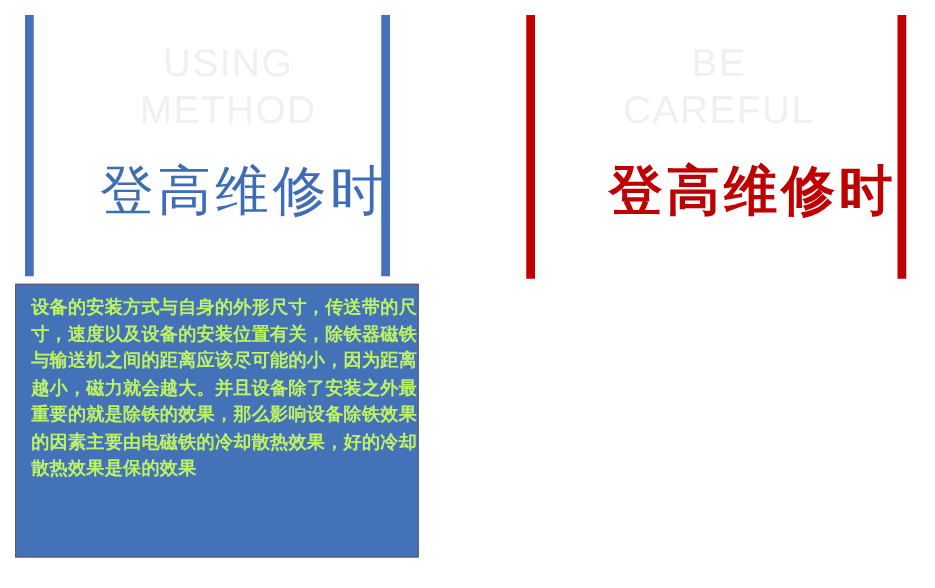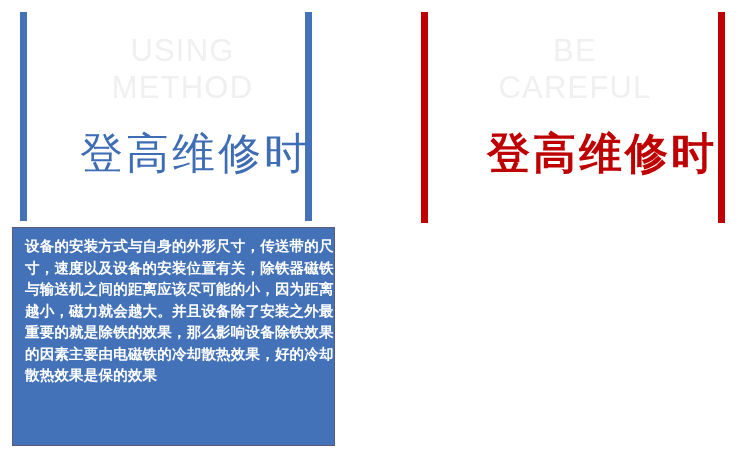--- a/index.html
+++ b/index.html
@@ -91,21 +91,21 @@
   }
 
   
   .textbox {
     position: absolute;
     box-sizing: border-box;
     border: 1px solid #5A5A7A;
     padding: 8px 0 8px 12px;
     font-family: "DejaVu Sans", "Liberation Sans", sans-serif;
     font-weight: 700;
-    color: #ffffff;
+    color: #bef264;
     font-size: 14.5px;
     line-height: 21.5px;
     letter-spacing: 0.2px;
     white-space: pre-line;
     overflow: hidden;
   }
   .textbox-left {
     left: 12px;
     top: 227px;
     width: 323px;

